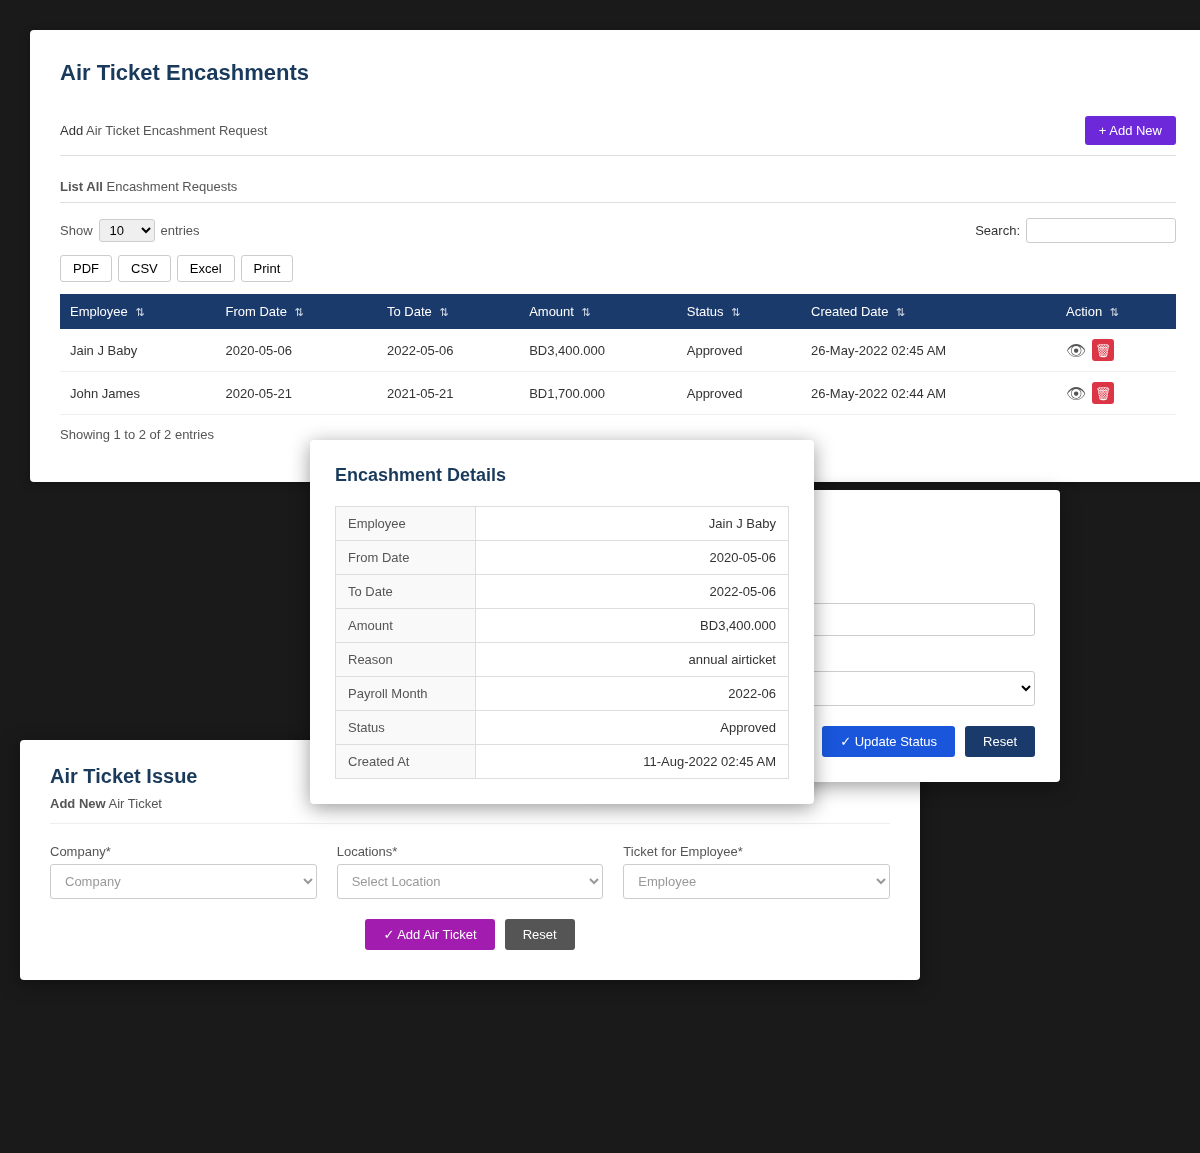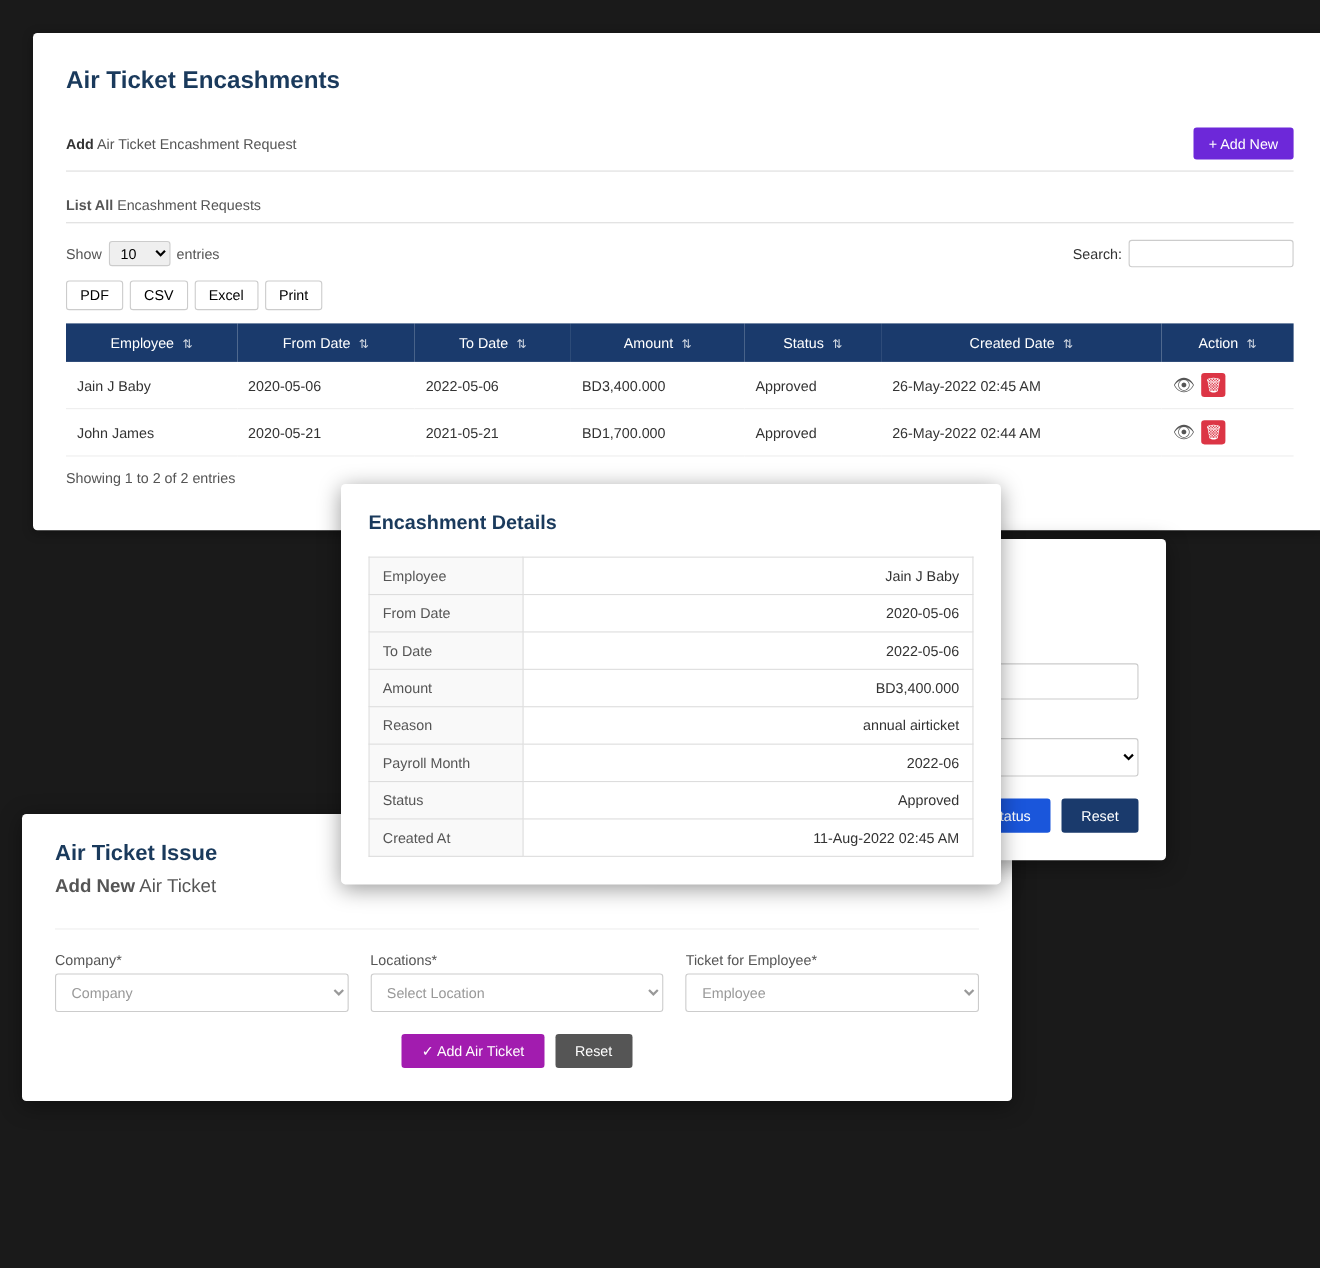--- a/index.html
+++ b/index.html
@@ -42,21 +42,21 @@
       border-bottom: 1px solid #ddd;
       margin-bottom: 15px;
     }
 
     .section-header-text {
       font-size: 13px;
       color: #555;
     }
 
     .section-header-text strong {
-      font-weight: bold;
+      font-weight: normal;
       color: #333;
     }
 
     .btn-add-new {
       background: #6d28d9;
       color: #fff;
       border: none;
       padding: 7px 14px;
       border-radius: 3px;
       cursor: pointer;
@@ -128,21 +128,21 @@
       font-size: 13px;
     }
 
     thead tr {
       background: #1a3a6c;
       color: #fff;
     }
 
     thead th {
       padding: 10px 10px;
-      text-align: center;
+      text-align: left;
       font-weight: normal;
       white-space: nowrap;
     }
 
     thead th .sort-icon {
       display: inline-block;
       margin-left: 4px;
       opacity: 0.8;
       font-size: 11px;
     }
@@ -192,21 +192,21 @@
       margin-top: 12px;
       font-size: 13px;
       color: #555;
     }
 
     
     .details-modal {
       position: absolute;
       top: 440px;
       left: 310px;
-      width: 600px;
+      width: 504px;
       background: #fff;
       border-radius: 4px;
       box-shadow: 0 4px 20px rgba(0,0,0,0.4);
       z-index: 10;
       padding: 25px;
     }
 
     .modal-title {
       font-size: 18px;
       font-weight: bold;
@@ -338,24 +338,24 @@
     }
 
     .ticket-issue-title {
       font-size: 20px;
       font-weight: bold;
       color: #1a3a5c;
       margin-bottom: 8px;
     }
 
     .ticket-issue-subtitle {
-      font-size: 17px;
+      font-size: 13px;
       color: #555;
       margin-bottom: 20px;
-      padding-bottom: 28px;
+      padding-bottom: 12px;
       border-bottom: 1px solid #eee;
     }
 
     .form-row {
       display: flex;
       gap: 20px;
       margin-bottom: 15px;
     }
 
     .form-col {

